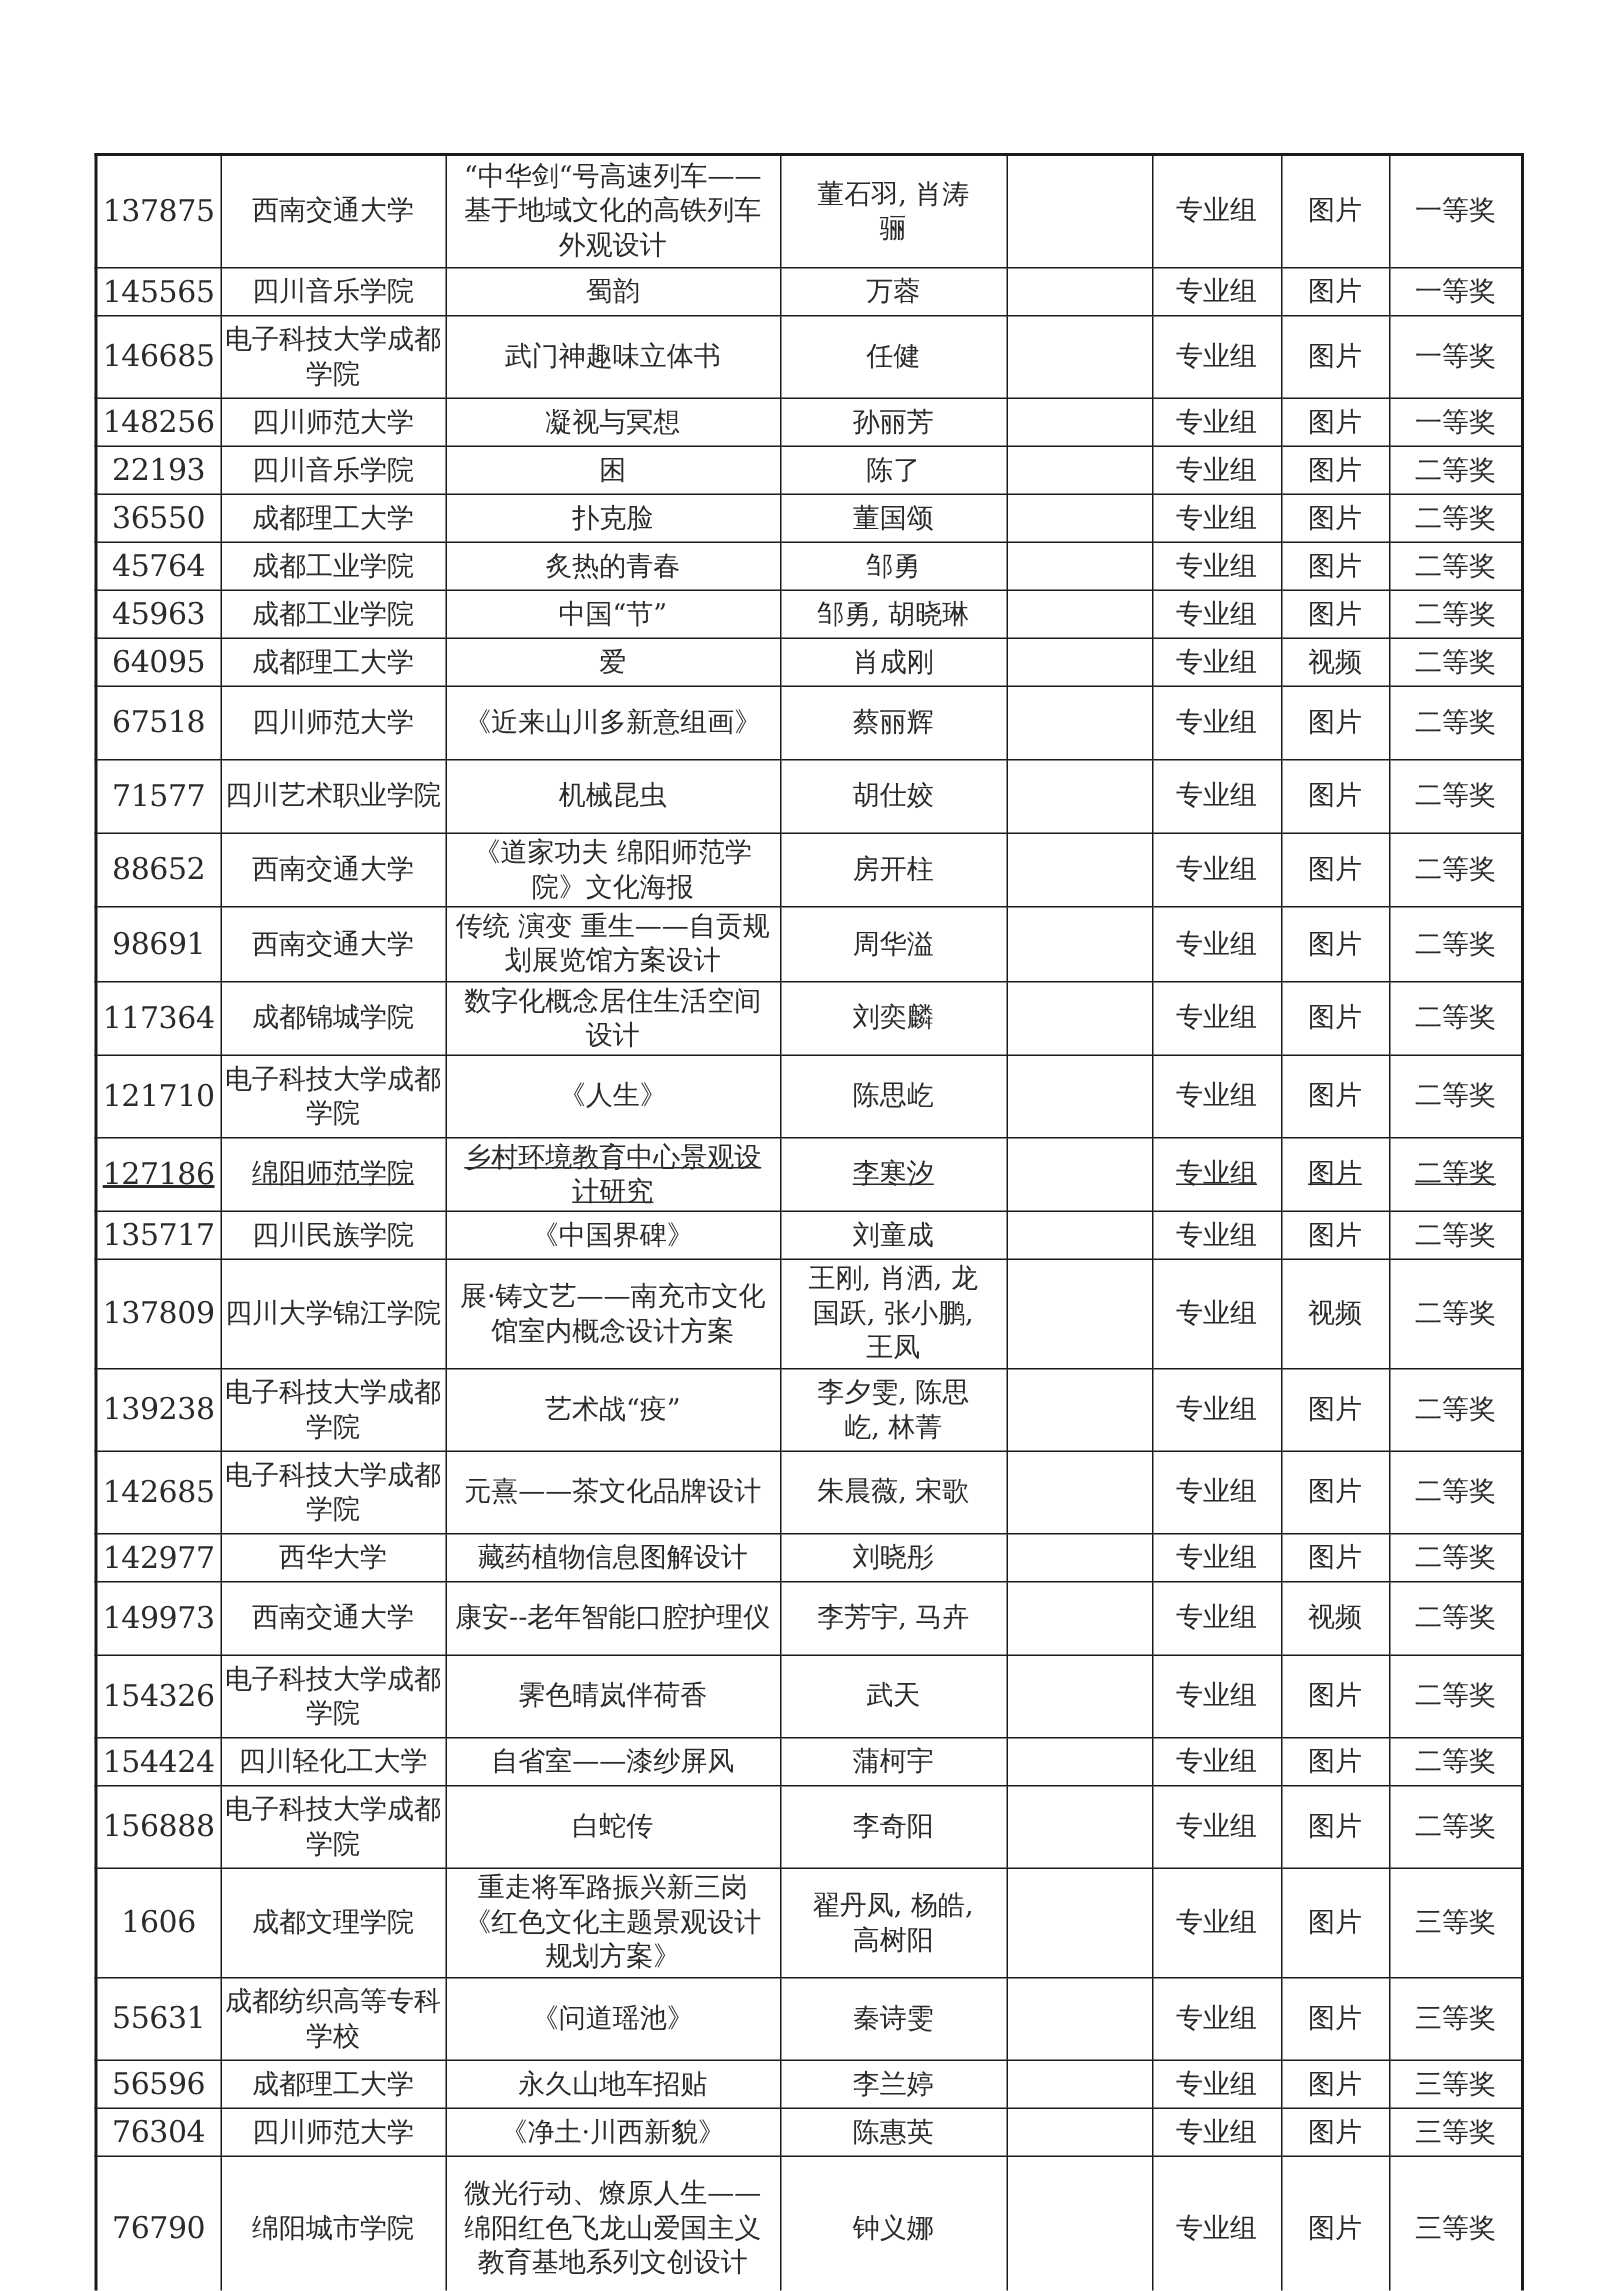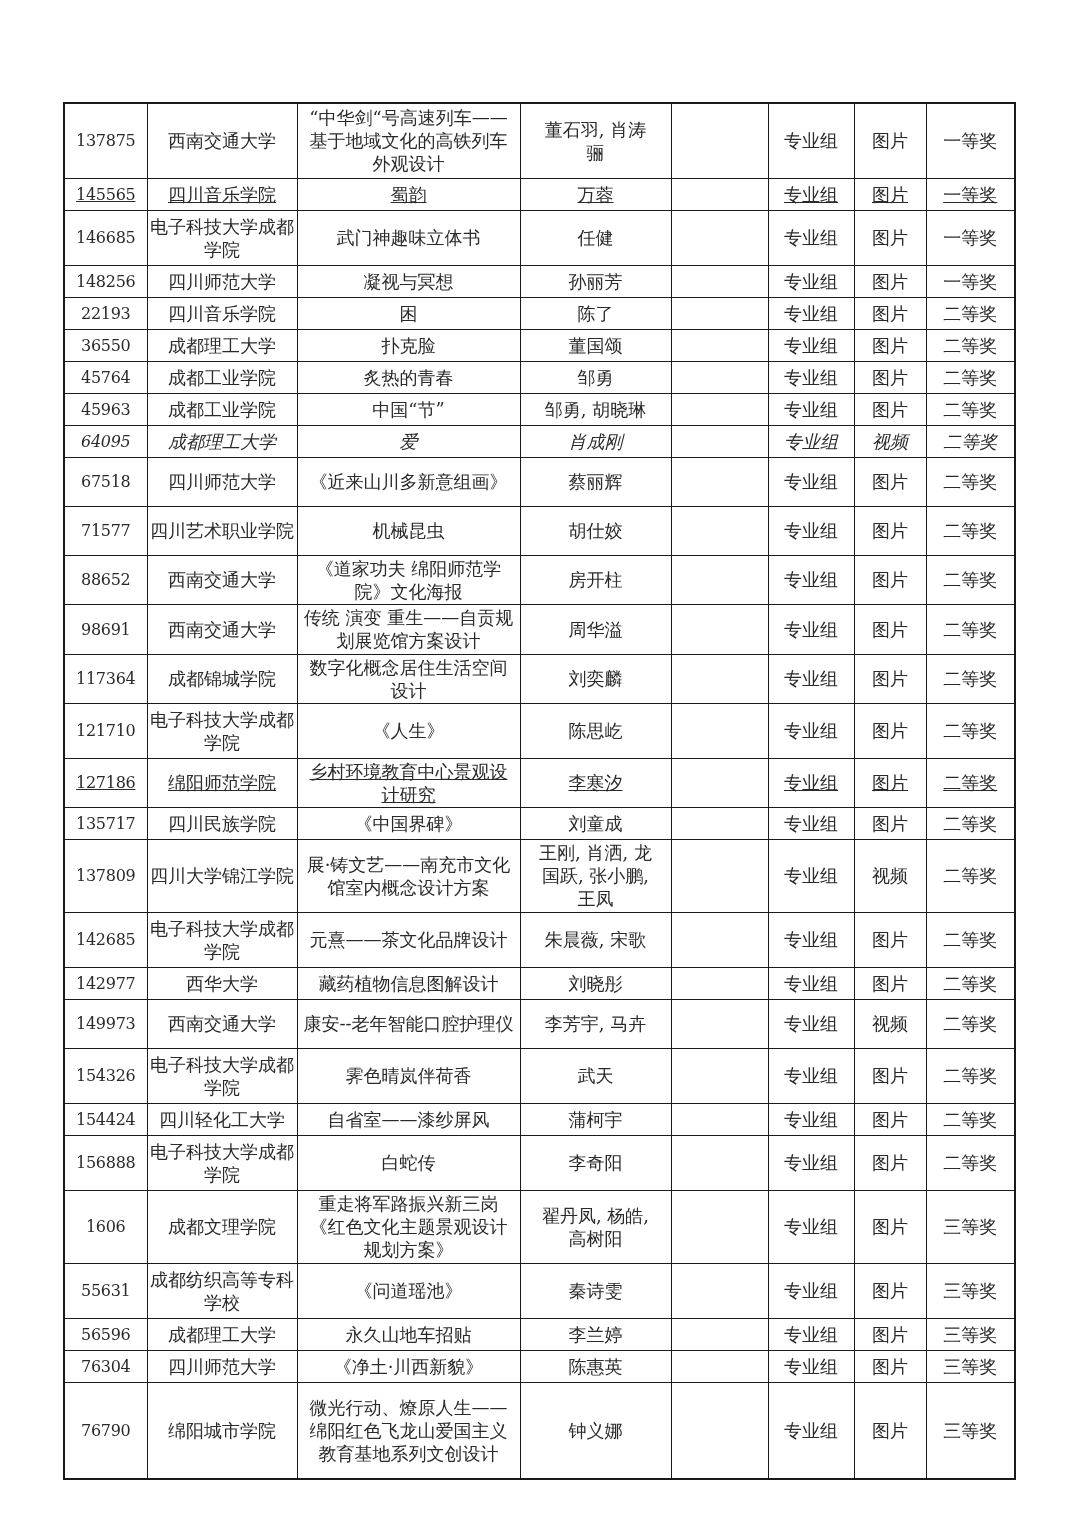--- a/index.html
+++ b/index.html
@@ -27,21 +27,21 @@
   table.awards td {
     border: 1.5px solid #1a1a1a;
     text-align: center;
     vertical-align: middle;
     font-size: 18px;
     line-height: 23px;
     padding: 0 3px;
     overflow: hidden;
     word-break: break-all;
   }
-  table.awards td.id { font-size: 16px; letter-spacing: -0.3px; }
+  table.awards td.id { font-size: 20px; letter-spacing: -0.3px; }
   table.awards td.school { padding: 4px 2px; }
   table.awards td.work { padding: 0 5px; }
   table.awards td.names { padding: 0 16px; }
 </style>
 </head>
 <body>
 
 <table class="awards">
   <colgroup>
     <col style="width:83px">
@@ -57,21 +57,21 @@
       <tr style="height: 75px;">
     <td class="id">137875</td>
     <td class="school">西南交通大学</td>
     <td class="work">“中华剑“号高速列车——基于地域文化的高铁列车外观设计</td>
     <td class="names">董石羽, 肖涛骊</td>
     <td></td>
     <td>专业组</td>
     <td>图片</td>
     <td>一等奖</td>
   </tr>
-      <tr style="height: 25px; text-decoration: underline;">
+      <tr style="height: 25px;">
     <td class="id">145565</td>
     <td class="school">四川音乐学院</td>
     <td class="work">蜀韵</td>
     <td class="names">万蓉</td>
     <td></td>
     <td>专业组</td>
     <td>图片</td>
     <td>一等奖</td>
   </tr>
       <tr style="height: 49px;">
@@ -127,21 +127,21 @@
       <tr style="height: 24px;">
     <td class="id">45963</td>
     <td class="school">成都工业学院</td>
     <td class="work">中国“节”</td>
     <td class="names">邹勇, 胡晓琳</td>
     <td></td>
     <td>专业组</td>
     <td>图片</td>
     <td>二等奖</td>
   </tr>
-      <tr style="height: 25px; font-style: italic;">
+      <tr style="height: 25px;">
     <td class="id">64095</td>
     <td class="school">成都理工大学</td>
     <td class="work">爱</td>
     <td class="names">肖成刚</td>
     <td></td>
     <td>专业组</td>
     <td>视频</td>
     <td>二等奖</td>
   </tr>
       <tr style="height: 49px;">
@@ -227,20 +227,30 @@
       <tr style="height: 73px;">
     <td class="id">137809</td>
     <td class="school">四川大学锦江学院</td>
     <td class="work">展·铸文艺——南充市文化馆室内概念设计方案</td>
     <td class="names">王刚, 肖洒, 龙国跃, 张小鹏, 王凤</td>
     <td></td>
     <td>专业组</td>
     <td>视频</td>
     <td>二等奖</td>
   </tr>
+      <tr style="height: 50px;">
+    <td class="id">139238</td>
+    <td class="school">电子科技大学成都学院</td>
+    <td class="work">艺术战“疫”</td>
+    <td class="names">李夕雯, 陈思屹, 林菁</td>
+    <td></td>
+    <td>专业组</td>
+    <td>图片</td>
+    <td>二等奖</td>
+  </tr>
       <tr style="height: 49px;">
     <td class="id">142685</td>
     <td class="school">电子科技大学成都学院</td>
     <td class="work">元熹——茶文化品牌设计</td>
     <td class="names">朱晨薇, 宋歌</td>
     <td></td>
     <td>专业组</td>
     <td>图片</td>
     <td>二等奖</td>
   </tr>

